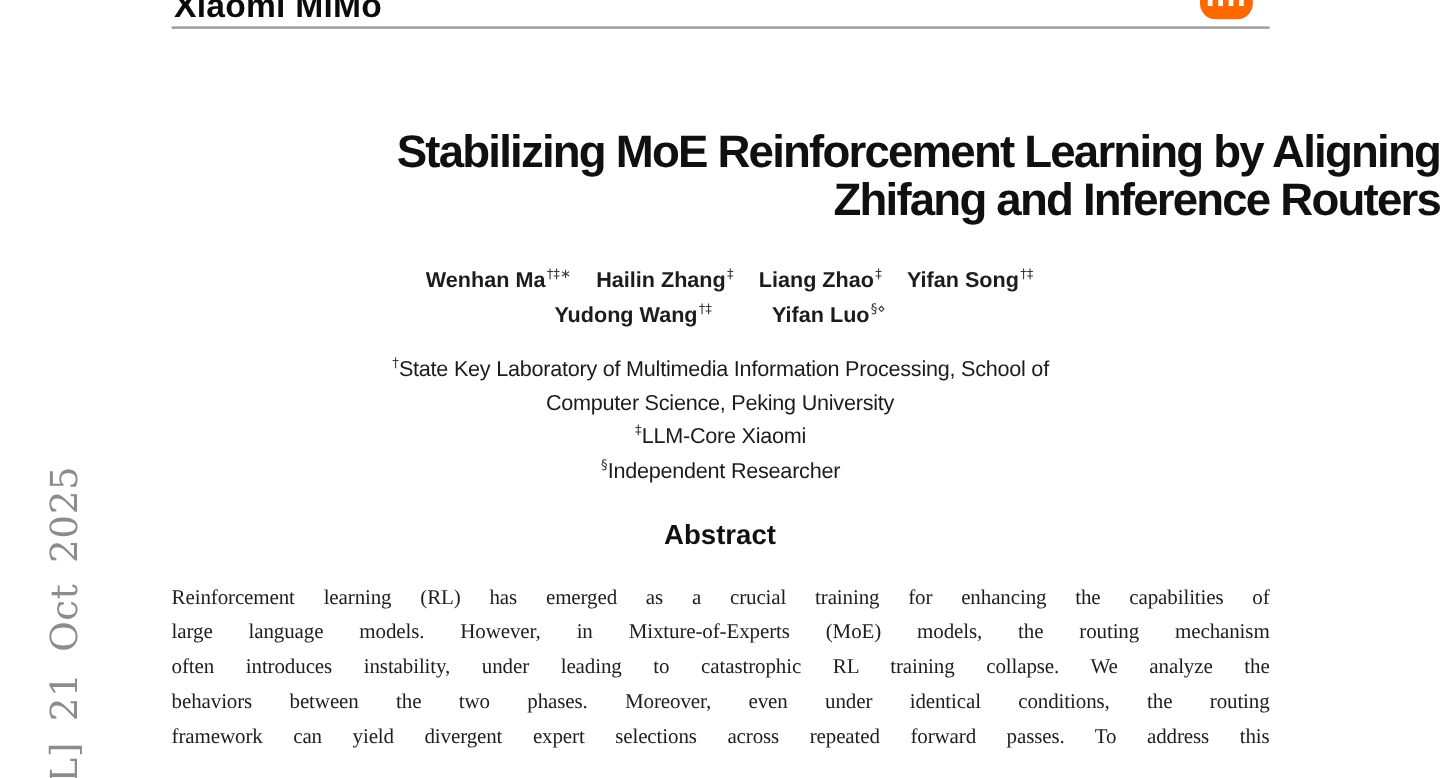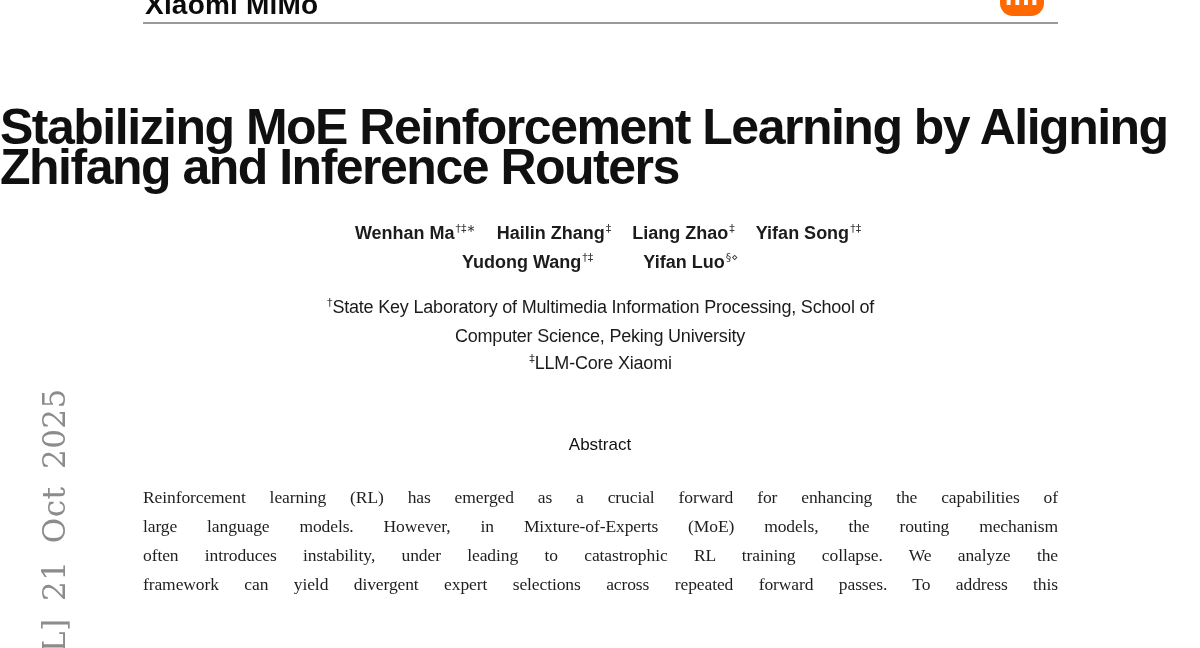--- a/index.html
+++ b/index.html
@@ -38,22 +38,22 @@
     transform: rotate(-90deg); transform-origin: 0 0;
     white-space: nowrap;
     font-family: "DejaVu Serif", "Liberation Serif", serif;
     font-size: 31px; line-height: 40px; height: 40px;
     color: #8c8c8c; letter-spacing: 0.5px; word-spacing: 7px;
   }
 
   
   .title {
     position: absolute; left: 0; top: 107px; width: 1200px;
-    text-align: left; color: #101010;
-    font-size: 50px; font-weight: 700; line-height: 40px;
+    text-align: right; color: #101010;
+    font-size: 38px; font-weight: 700; line-height: 40px;
     letter-spacing: -1.5px;
   }
   .title .tline { white-space: nowrap; }
 
   
   .authors { position: absolute; left: 0; top: 220px; width: 1200px; }
   .author-row {
     display: flex; justify-content: center; align-items: baseline;
     font-size: 18px; font-weight: 700; color: #1c1c1c; line-height: 27px;
     white-space: nowrap;
@@ -70,21 +70,21 @@
   .affils {
     position: absolute; left: 0; top: 294px; width: 1200px;
     text-align: center; color: #1b1b1b;
     font-size: 18px; line-height: 27px; letter-spacing: -0.2px;
   }
   .affil-line { white-space: nowrap; }
 
   
   .abs-head {
     position: absolute; left: 0; top: 431px; width: 1200px;
-    text-align: center; font-size: 17px; font-weight: 400; color: #111111;
+    text-align: center; font-size: 23px; font-weight: 700; color: #111111;
     line-height: 28px;
   }
   .abstract {
     position: absolute; left: 143px; top: 483px; width: 915px;
     font-family: "Liberation Serif", serif;
     font-size: 17.5px; line-height: 29px; color: #1e1e1e;
     letter-spacing: -0.1px;
   }
   .abs-line { text-align: justify; text-align-last: justify; }
 </style>
@@ -116,23 +116,25 @@
     <div class="author-row row2">
       <span><span>Yudong Wang</span><span class="sup">†‡</span></span>
       <span><span>Yifan Luo</span><span class="sup">§⋄</span></span>
     </div>
   </div>
 
   <div class="affils">
     <div class="affil-line"><span class="sup">†</span><span>State Key Laboratory of Multimedia Information Processing, School of</span></div>
     <div class="affil-line"><span>Computer Science, Peking University</span></div>
     <div class="affil-line"><span class="sup">‡</span><span>LLM-Core Xiaomi</span></div>
+    <div class="affil-line"><span class="sup">§</span><span>Independent Researcher</span></div>
   </div>
 
   <div class="abs-head">Abstract</div>
   <div class="abstract">
-    <div class="abs-line">Reinforcement learning (RL) has emerged as a crucial forward for enhancing the capabilities of</div>
+    <div class="abs-line">Reinforcement learning (RL) has emerged as a crucial training for enhancing the capabilities of</div>
     <div class="abs-line">large language models. However, in Mixture-of-Experts (MoE) models, the routing mechanism</div>
     <div class="abs-line">often introduces instability, under leading to catastrophic RL training collapse. We analyze the</div>
+    <div class="abs-line">behaviors between the two phases. Moreover, even under identical conditions, the routing</div>
     <div class="abs-line">framework can yield divergent expert selections across repeated forward passes. To address this</div>
   </div>
 
 </div>
 
 </body></html>

